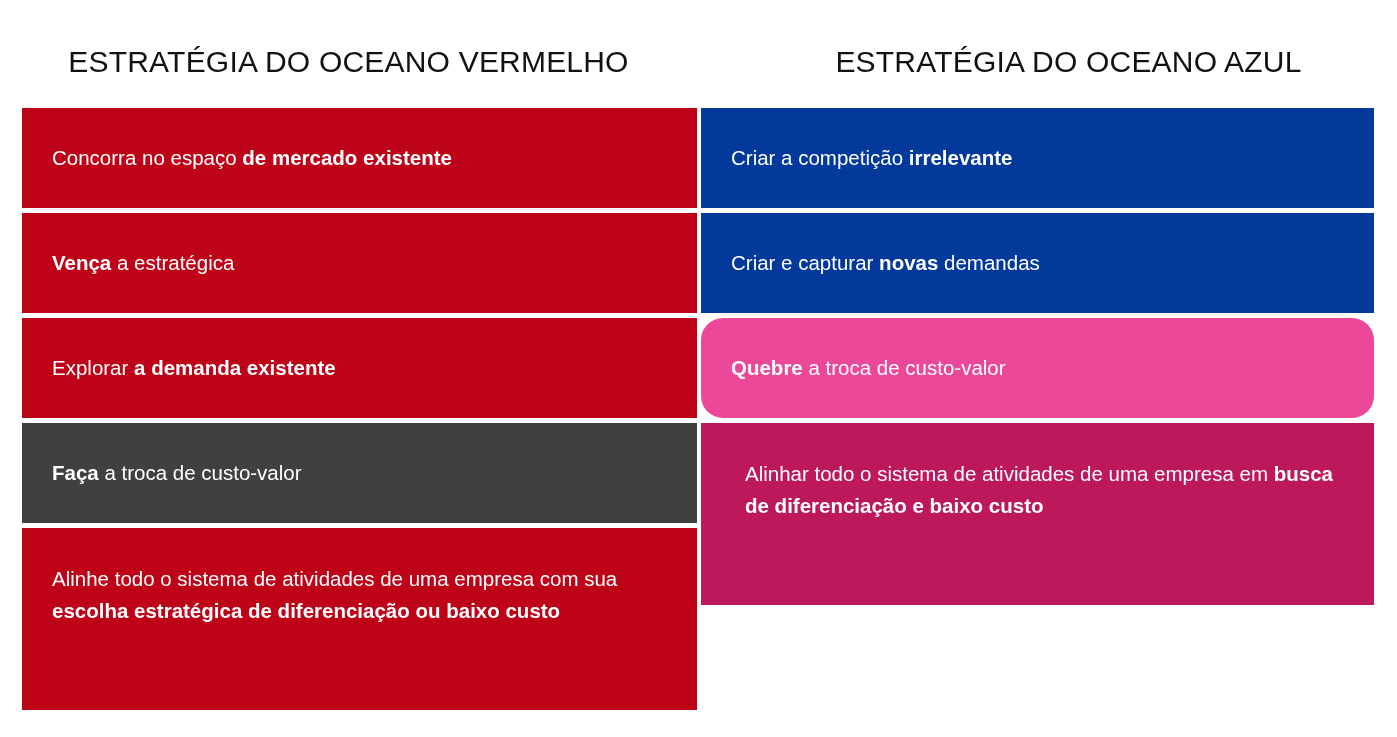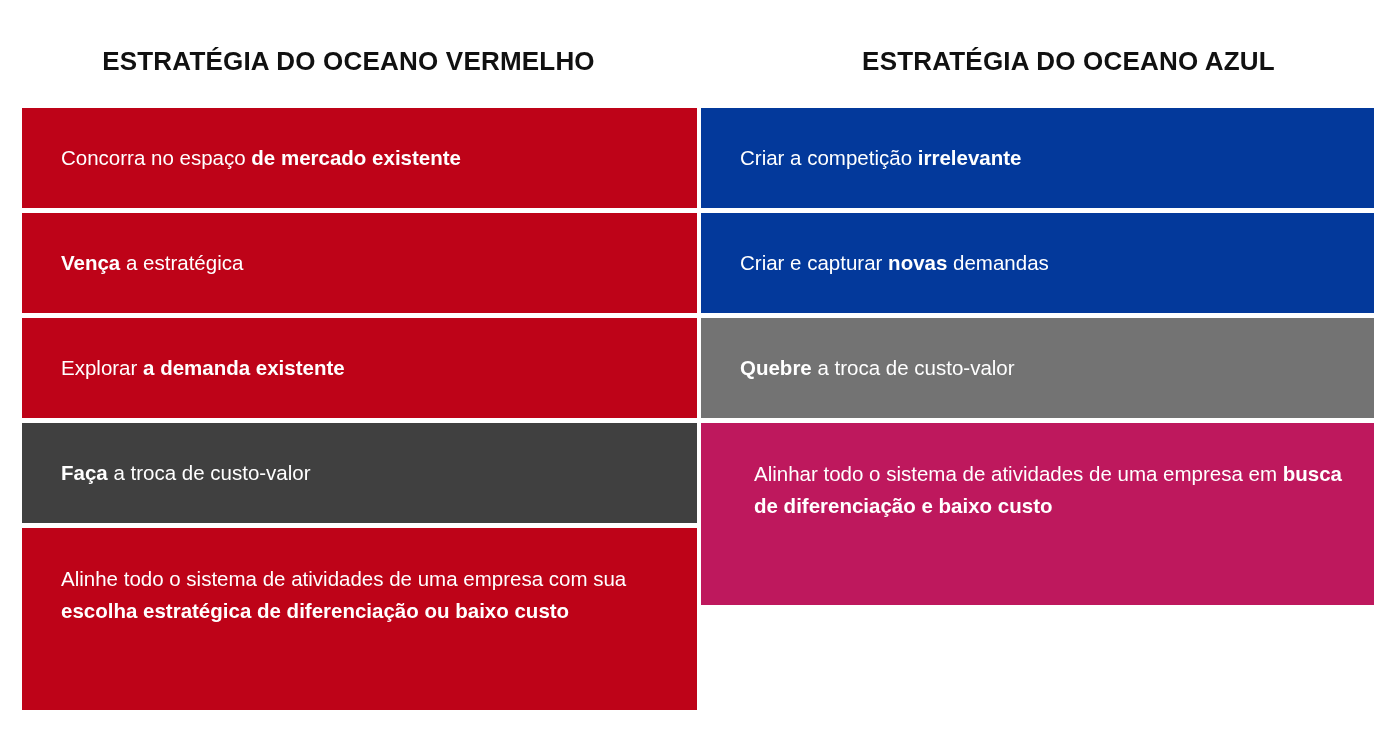--- a/index.html
+++ b/index.html
@@ -33,22 +33,22 @@
   .header-cell {
     display: flex;
     align-items: center;
     justify-content: center;
     padding-top: 26px;
     box-sizing: border-box;
   }
   .header-cell.left  { width: 697px; }
   .header-cell.right { width: 700px; }
   .header-title {
-    font-size: 26px;
-    font-weight: bold;
+    font-size: 30px;
+    font-weight: normal;
     color: #111111;
     letter-spacing: 0.2px;
     text-transform: uppercase;
     white-space: nowrap;
     line-height: 1.1;
   }
 
   
   .table {
     position: absolute;
@@ -77,21 +77,21 @@
     font-size: 20.5px;
     line-height: 1.58;
     font-weight: normal;
   }
   .column.red  .cell { background: #be0318; }
   .column.blue .cell { background: #03399b; }
 
   .cell.r1, .cell.r2, .cell.r3, .cell.r4 { height: 100px; flex: 0 0 100px; }
   .cell.r5 { height: 182px; flex: 0 0 182px; align-items: flex-start; padding-top: 35px; }
 
-  .cell .txt { display: block; margin-left: 9px; }
+  .cell .txt { display: block; }
   .cell b { font-weight: bold; }
 </style>
 </head>
 <body>
 
 <div class="page">
 
   <div class="headers">
     <div class="header-cell left">
       <span class="header-title" style="color: rgb(17, 17, 17);">ESTRATÉGIA DO OCEANO VERMELHO</span>
@@ -121,21 +121,21 @@
         </div>
     </div>
 
     <div class="column blue">
       <div class="cell r2" style="background: rgb(3, 57, 155);">
           <span class="txt"><span>Criar a competição </span><b>irrelevante</b></span>
         </div>
       <div class="cell r3" style="background: rgb(3, 57, 155); text-align: center;">
           <span class="txt"><span>Criar e capturar </span><b>novas</b><span> demandas</span></span>
         </div>
-      <div class="cell r4" style="background: #737373;">
+      <div class="cell r4" style="background: #ec4899; border-radius: 22px;">
           <span class="txt"><b>Quebre</b><span> a troca de custo-valor</span></span>
         </div>
       <div class="cell r5" style="background: #be185d; padding-left: 44px;">
           <span class="txt"><span>Alinhar todo o sistema de atividades de uma empresa em </span><b>busca de diferenciação e baixo custo</b></span>
         </div>
     </div>
 
   </div>
 </div>
 

